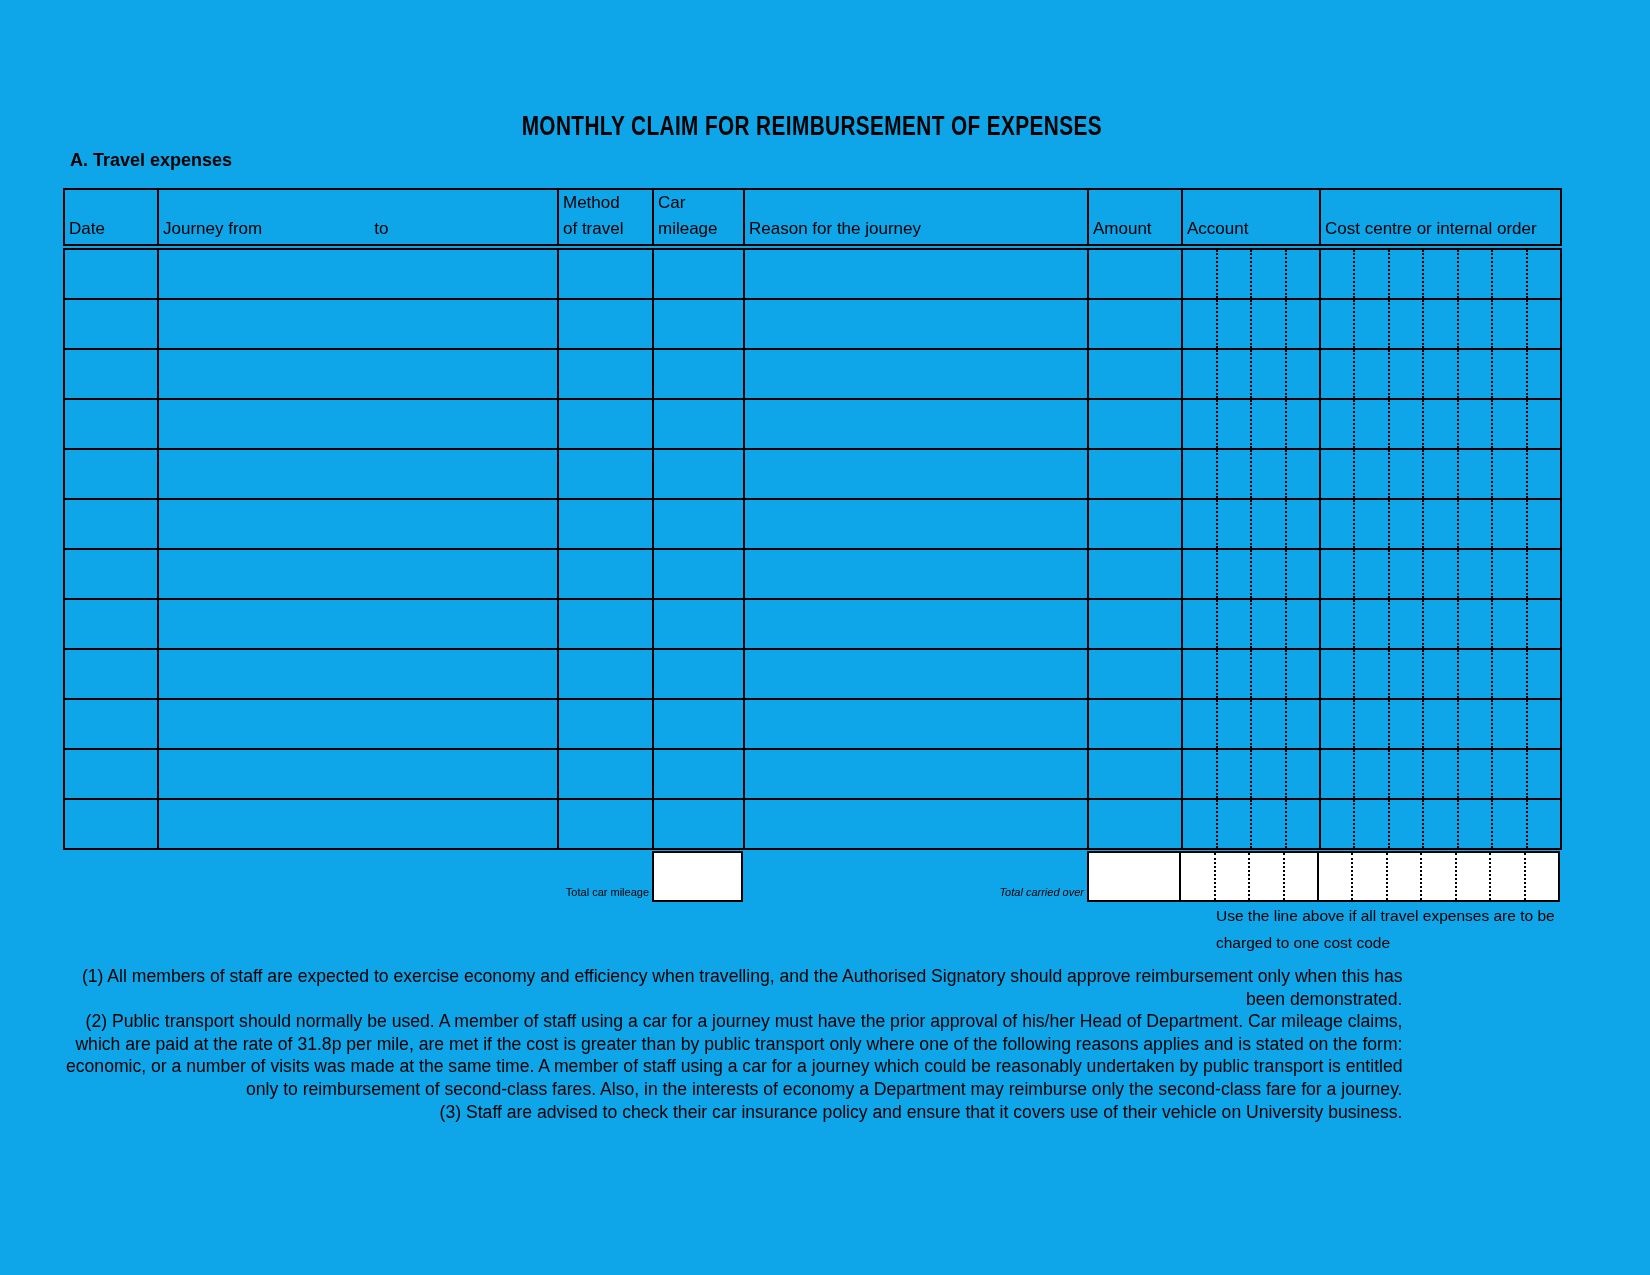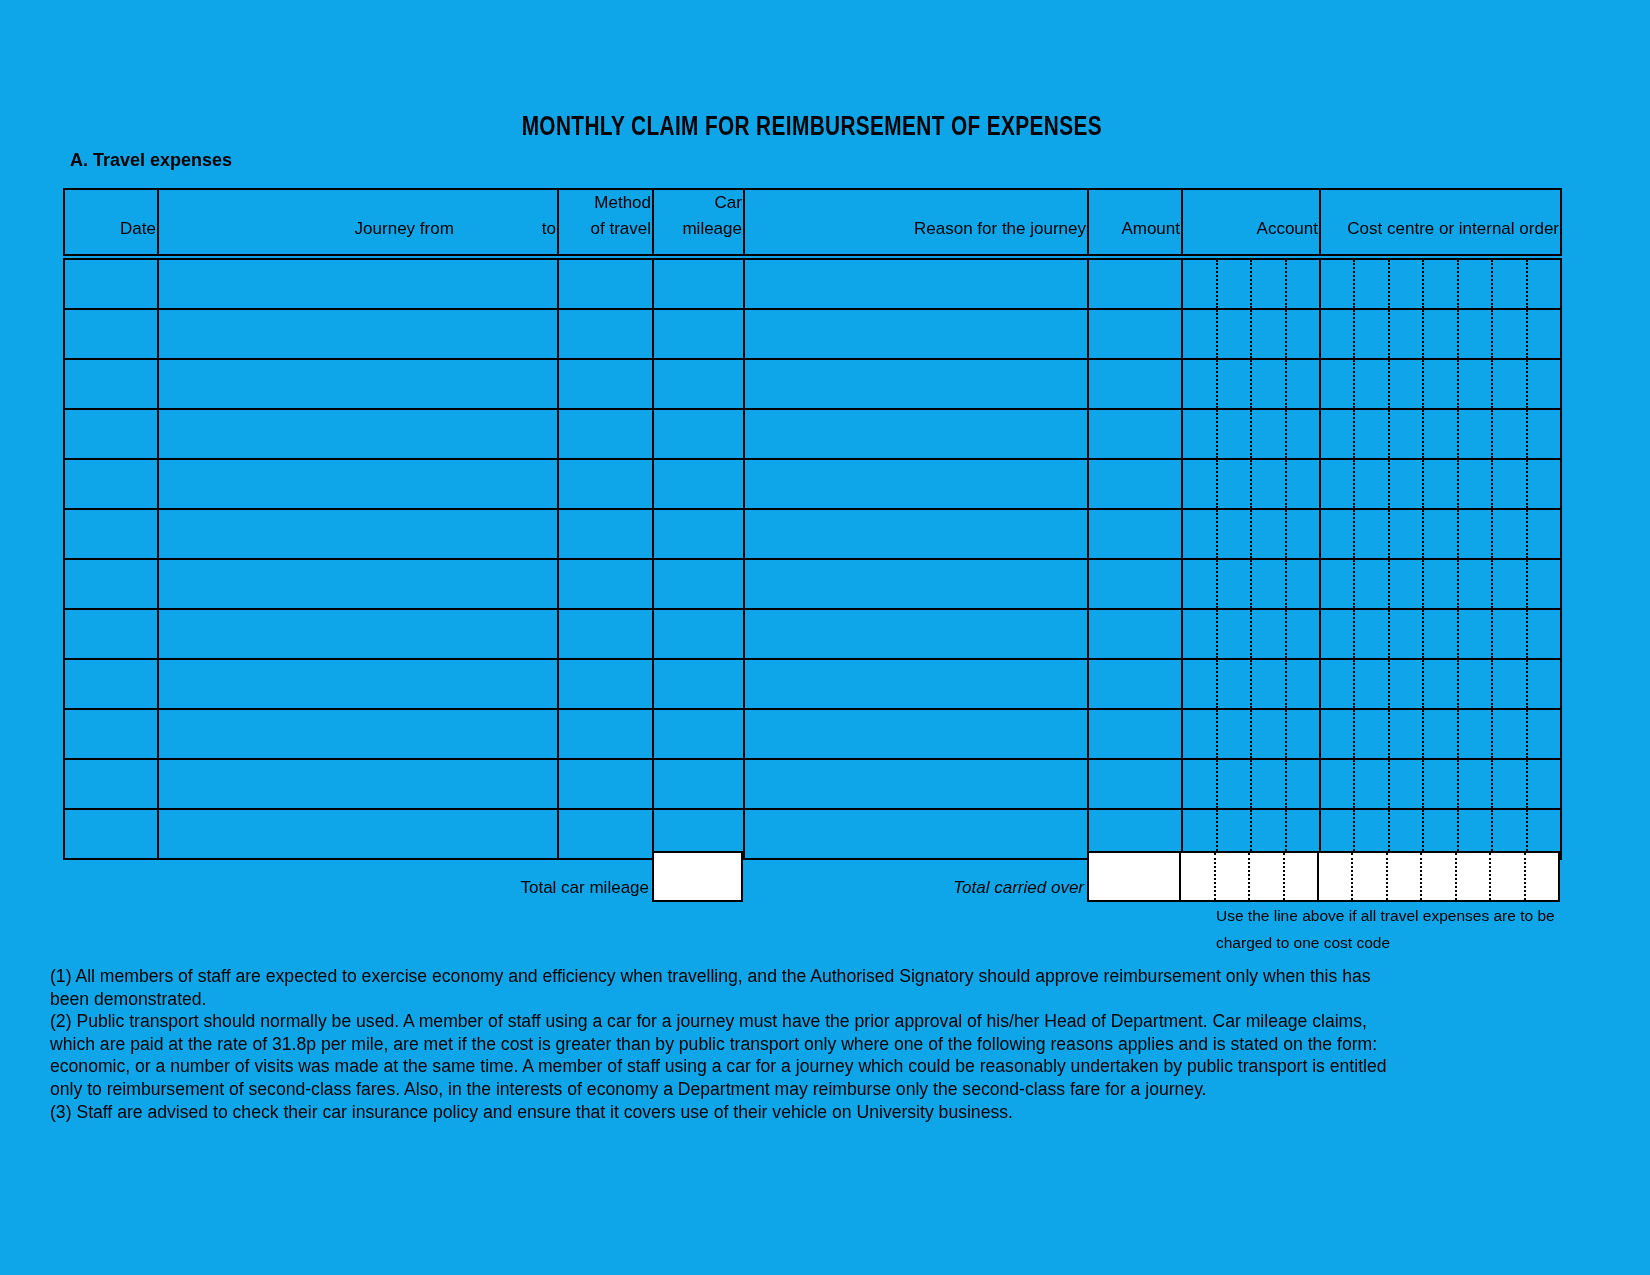--- a/index.html
+++ b/index.html
@@ -14,53 +14,53 @@
   .title-wrap{position:absolute;left:63px;top:111px;width:1497px;text-align:center;white-space:nowrap;}
   .title-inner{display:inline-block;font-size:27px;font-weight:700;letter-spacing:.5px;
     transform:scaleX(.77);transform-origin:50% 50%;}
   .section-heading{position:absolute;left:70px;top:150px;font-size:18px;font-weight:700;}
 
   
   table.claim{position:absolute;left:63px;top:188px;width:1497px;border-collapse:collapse;table-layout:fixed;}
   table.claim,
   table.claim th, table.claim td{border:2px solid #000;}
   table.claim th{
-    height:50px;vertical-align:bottom;text-align:right;font-weight:400;font-size:17px;
-    line-height:26px;padding:0 1px 12px 4px;white-space:nowrap;overflow:hidden;
+    height:50px;vertical-align:bottom;text-align:left;font-weight:400;font-size:17px;
+    line-height:26px;padding:0 1px 2px 4px;white-space:nowrap;overflow:hidden;
     border-bottom:6px double #000;
   }
   table.claim tbody tr{height:50px;}
   table.claim td{padding:0;}
-  .journey-to{display:inline-block;margin-left:88px;}
+  .journey-to{display:inline-block;margin-left:112px;}
 
   
   .subcells{display:flex;height:48px;width:100%;}
   .subcells .sc{flex:1 1 0;}
   .subcells .sc + .sc{border-left:2px dotted #000;}
 
   
   .totals-row{position:absolute;left:63px;top:851px;width:1497px;height:51px;}
   .totals-row .tlabel{
     position:absolute;top:0;height:47px;display:flex;align-items:flex-end;justify-content:flex-end;
-    font-size:17px;padding-bottom:3px;white-space:nowrap;
+    font-size:11px;padding-bottom:3px;white-space:nowrap;
   }
   .tlabel.mileage{left:389px;width:197px;}
   .tlabel.carried{left:800px;width:221px;font-style:italic;}
   .tbox{position:absolute;top:0;height:51px;box-sizing:border-box;border:2px solid #000;background:#fff;}
   .tbox.mileage{left:589px;width:91px;}
   .tbox.carried{left:1024px;width:94px;}
   .tbox.account{left:1118px;width:138px;border-left:0;}
   .tbox.cost{left:1256px;width:241px;border-left:0;}
   .tbox .subcells{height:47px;}
 
   
   .cost-note{position:absolute;left:1216px;top:902px;font-size:15.5px;line-height:27px;white-space:nowrap;}
 
   
-  .footer-notes{position:absolute;left:50px;top:965px;font-size:17.6px;line-height:22.6px;}
+  .footer-notes{position:absolute;left:66px;top:965px;font-size:17.6px;line-height:22.6px;text-align:right;}
   .footer-notes .fline{white-space:nowrap;}
 </style>
 </head>
 <body>
 
 <div class="page">
 
   <div class="title-wrap">
     <span class="title-inner">MONTHLY CLAIM FOR REIMBURSEMENT OF EXPENSES</span>
   </div>

